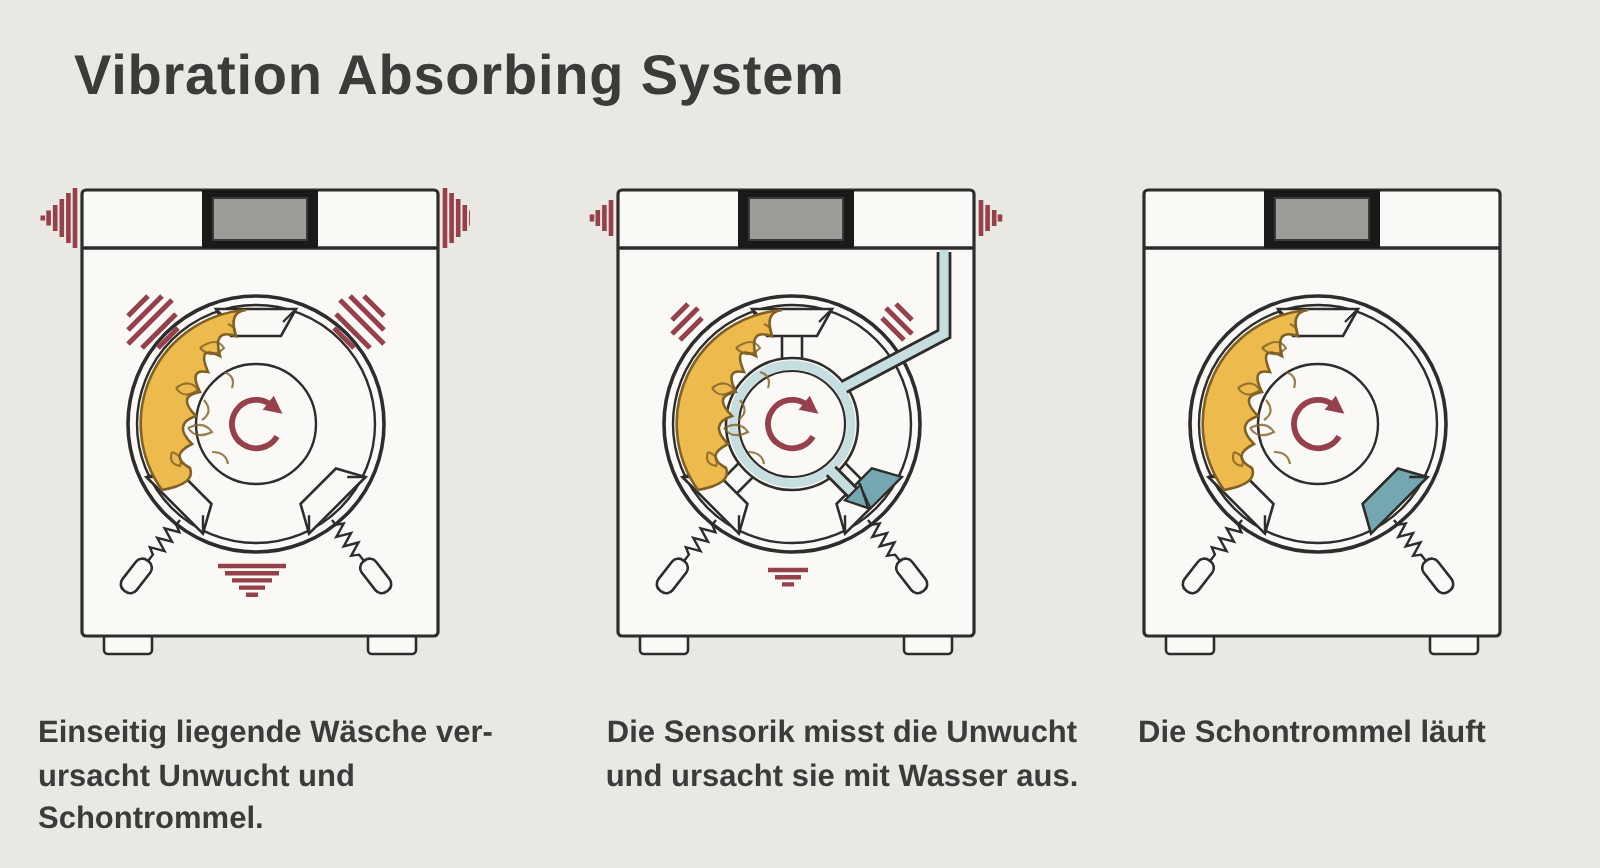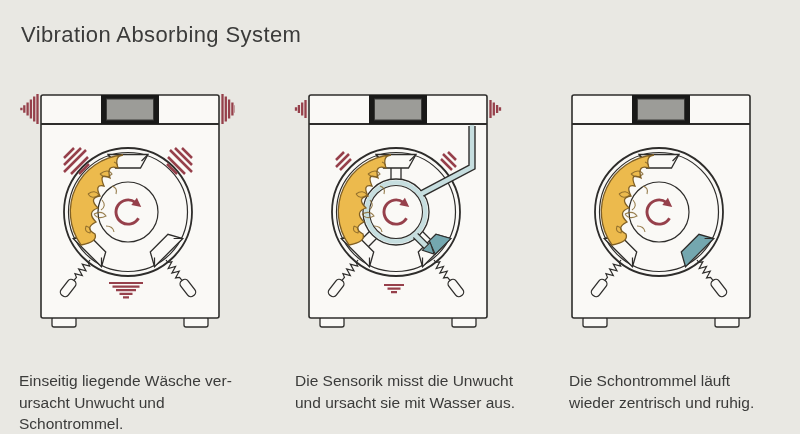--- a/index.html
+++ b/index.html
@@ -6,30 +6,30 @@
     --bg:#e9e8e3; --machine:#faf9f6; --outline:#2e2d2b; --display:#9c9c98;
     --display-frame:#191918; --laundry:#ecba4d; --laundry-line:#806025;
     --maroon:#96404b; --pipe:#c6dedf; --water:#74a7af; --text:#3b3b3a;
   }
   html,body{margin:0;padding:0;}
   .canvas{
     position:relative; width:800px; height:434px; background:var(--bg);
     font-family:"Liberation Sans", sans-serif; overflow:hidden;
   }
   .page-title{
-    position:absolute; left:21px; top:22px; margin:0;
-    font-size:22px; font-weight:400; letter-spacing:.4px; color:var(--text);
+    position:absolute; left:37px; top:22px; margin:0;
+    font-size:28px; font-weight:700; letter-spacing:.4px; color:var(--text);
   }
   .machine{position:absolute; top:88px;}
   .m1{left:19px;} .m2{left:287px;} .m3{left:550px;}
   .caption{
-    position:absolute; top:370px; width:252px; margin:0;
-    font-size:15.5px; line-height:21.5px; font-weight:400; color:var(--text);
-  }
-  .c1{left:19px;} .c2{left:295px;} .c3{left:569px;}
+    position:absolute; top:356px; width:252px; margin:0;
+    font-size:15.5px; line-height:21.5px; font-weight:700; color:var(--text);
+  }
+  .c1{left:19px;} .c2{left:295px;text-align:center;} .c3{left:569px;}
 
   
   .ln{fill:none; stroke:var(--outline); stroke-width:1.2;}
   .ln2{fill:none; stroke:var(--outline); stroke-width:1.8;}
   .body-fill{fill:var(--machine); stroke:var(--outline); stroke-width:1.6;}
   .white-part{fill:var(--machine); stroke:var(--outline); stroke-width:1.3;}
   .inner-c{fill:var(--machine); stroke:var(--outline); stroke-width:1.1;}
   .disp-frame{fill:var(--display-frame);}
   .disp{fill:var(--display); stroke:#3a3a38; stroke-width:1;}
   .vib{stroke:var(--maroon); stroke-width:2.3; fill:none;}
@@ -228,16 +228,15 @@
   <p class="caption c1">
     <span>Einseitig liegende Wäsche ver-</span><br>
     <span>ursacht Unwucht und Schontrommel.</span>
   </p>
   <p class="caption c2">
     <span>Die Sensorik misst die Unwucht</span><br>
     <span>und ursacht sie mit Wasser aus.</span>
   </p>
   <p class="caption c3">
     <span>Die Schontrommel läuft</span><br>
-    <span>wieder zentrisch und ruhig.</span>
   </p>
 
 </div>
 
 </body></html>

